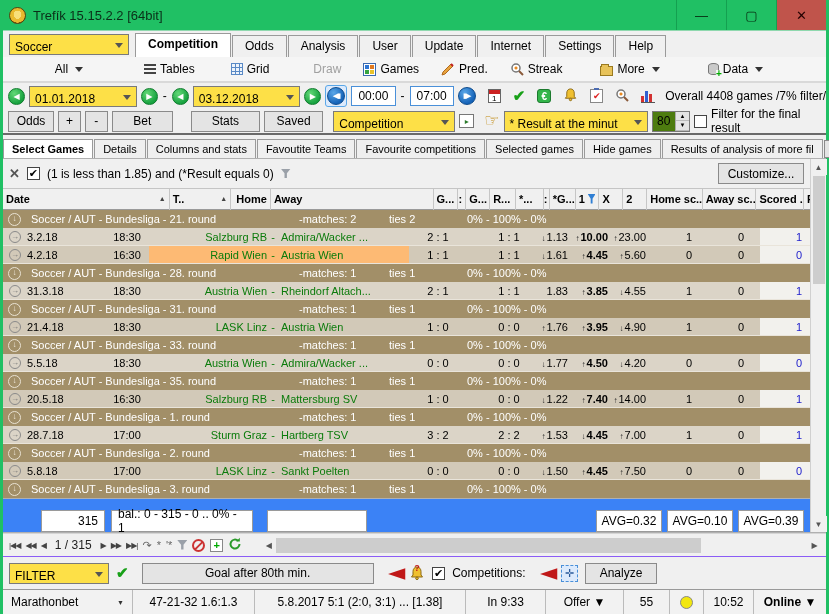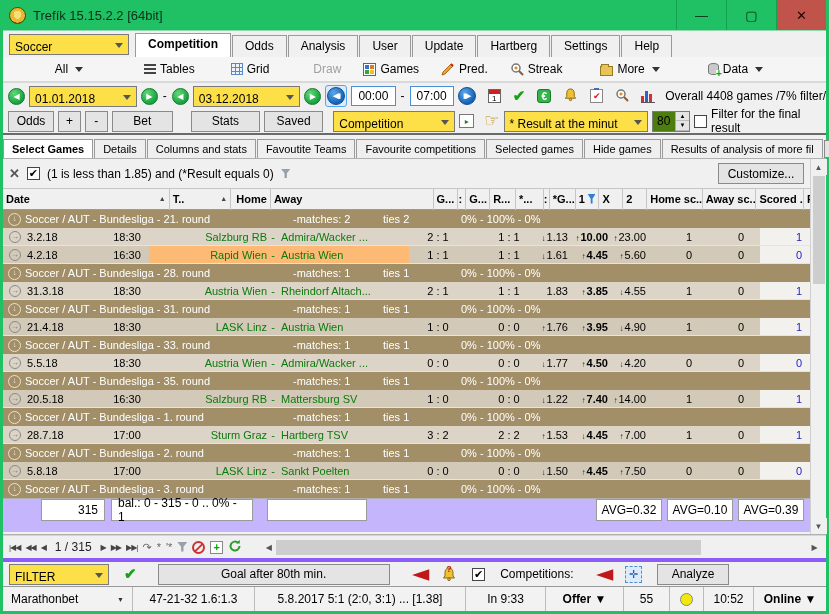--- a/index.html
+++ b/index.html
@@ -93,78 +93,78 @@
 .thead{display:flex;height:21px;background:#f0f0f0;border-bottom:1px solid #9a9a9a;font-weight:bold;font-size:11px;align-items:center}
 .hc{height:21px;line-height:20px;border-right:1px solid #c6c6c6;padding:0 3px;white-space:nowrap;overflow:hidden;display:flex;align-items:center;gap:3px}
 .sort{font-style:normal;font-size:7px;color:#444;margin-left:auto}
 .h-date{width:168px}.h-t{width:62px}.h-home{width:40px;justify-content:flex-end}.h-away{width:164px}
 .h-g1{width:25px}.h-colon{width:8px;padding:0}.h-g2{width:24px}.h-r{width:26px}.h-s1{width:28px}.h-colon2{width:6px;padding:0}.h-s2{width:26px}
 .h-o1{width:24px}.h-ox{width:24px}.h-o2{width:24px}.h-hs{width:56px}.h-as{width:54px}.h-scored{width:48px}.h-f{flex:1;border-right:none}
 .tbody{height:288px;overflow:hidden;background:#cfc9bc;font-size:11px}
 .trow{height:18px;line-height:18px}
 .grow{display:flex;background:#a28f68;color:#fff;align-items:center;padding-left:5px}
 .gic{width:13px;height:13px;border-radius:50%;border:1px solid #e9e2d2;color:#f2ecdf;font-size:8px;display:flex;align-items:center;justify-content:center;flex:none}
-.gl{margin-left:4px;width:268px;white-space:nowrap;overflow:hidden}
+.gl{margin-left:10px;width:268px;white-space:nowrap;overflow:hidden}
 .gm{width:90px}.gt{width:78px}.gp{flex:1}
 .game{display:grid;grid-template-columns:24px 78px 44px 118px 12px 130px 58px 21px 42px 42px 40px 38px 58px 52px 50px 1fr;background:#dbd4c7;border-bottom:1px solid #e9e4da}
 .game.alt{background:#d2c9b8}
 .c{white-space:nowrap;overflow:hidden}
 .ca{display:flex;align-items:center;justify-content:center}
 .ric{width:12px;height:12px;border-radius:50%;border:1px solid #8a8a8a;color:#777;font-size:8px;display:flex;align-items:center;justify-content:center;font-style:normal}
 .cd{text-align:left}
 .ct{text-align:center}
 .ch{text-align:right;color:#0b7b0b}
 .cs{text-align:center;color:#0b7b0b}
 .caw{color:#0b7b0b;padding-left:2px}
 .hl{background:#fdba74}
 .c1,.c2{text-align:center}
 .co{text-align:right;padding-right:4px}
 .co i{font-style:normal;font-size:8px;margin-right:1px;color:#222}
 .ox{font-weight:bold}
 .chs{text-align:right;padding-right:16px}
 .cas{text-align:right;padding-right:16px}
 .cscd{background:#f2f1ed;color:#2222cc;text-align:right;padding-right:8px}
 
-.summary{height:34px;background:#c4b5fd;display:flex;align-items:flex-start;border-top:1px solid #b0b0b0;padding-right:6px}
+.summary{height:34px;background:#3b82f6;display:flex;align-items:flex-end;border-top:1px solid #b0b0b0;padding-right:6px}
 .sumbox{background:#fff;border:1px solid #9a9a9a;height:22px;display:flex;align-items:center;padding:0 6px;font-size:12px}
 .sb-count{margin-left:38px;width:64px;justify-content:flex-end}
 .sb-bal{margin-left:6px;width:142px}
 .sb-empty{margin-left:14px;width:100px}
 .sb-avg{width:66px;margin-left:5px;justify-content:center}
 .sb-avg:first-of-type{margin-left:auto}
 .avgwrap{margin-left:auto;display:flex}
 
 .navrow{height:23px;background:#f0f0f0;display:flex;align-items:center;gap:5px;padding-left:6px;border-top:1px solid #d5d5d5}
 .pg{font-size:8px;color:#444;letter-spacing:-1px}
 .pgpos{font-size:12px;margin:0 4px;color:#222}
 .pgsym{font-size:11px;color:#666}
 .noic{width:13px;height:13px;border-radius:50%;border:2px solid #cc3333;position:relative;flex:none}
 .noic::after{content:"";position:absolute;left:-1px;top:4px;width:11px;height:2px;background:#cc3333;transform:rotate(-45deg)}
 .addic{width:13px;height:13px;border:1px solid #888;background:#fff;color:#0a0;font-weight:bold;font-size:11px;line-height:11px;text-align:center}
 .hscroll{flex:1;height:15px;display:flex;align-items:center;margin:0 4px 0 14px;background:#f0f0f0}
 .hscroll .arr{width:15px;font-size:8px;color:#555;text-align:center}
 .hscroll .track{flex:1;height:15px;display:flex}
 .hscroll .thumb{width:80%;height:15px;background:#cdcdcd}
 
-.bottomrow{height:28px;background:#f0f0f0;display:flex;align-items:center;gap:15px;padding:8px 6px;border-top:4px solid #8b5cf6}
+.bottomrow{height:28px;background:#f0f0f0;display:flex;align-items:center;gap:7px;padding:16px 6px;border-top:1px solid #8b5cf6}
 .goalbtn{width:232px}
 .redarr{color:#c01818;font-size:15px;transform:scaleX(1.5);display:inline-block}
 .bell{position:relative;width:16px;height:16px;flex:none}
 .bell .q{position:absolute;top:-2px;left:5px;color:#c01818;font-size:9px;font-weight:bold}
 .moveic{width:17px;height:17px;border:1px dashed #4a90d9;background:#dceafc;color:#2a5a9a;font-size:11px;text-align:center;line-height:15px;flex:none}
 .analyze{width:72px}
 
 .statusbar{height:25px;background:#f2f2f2;display:flex;align-items:center;border-top:1px solid #999;font-size:12px}
 .seg{height:100%;display:flex;align-items:center;padding:0 8px;border-right:1px solid #bbb;white-space:nowrap}
 .seg .caret{font-size:7px;margin-left:6px;color:#333}
 .seg-book{width:130px;justify-content:space-between}
 .seg-stats{width:122px;justify-content:center}
 .seg-match{flex:1;justify-content:center}
 .seg-in{width:80px;justify-content:center}
-.seg-offer{width:78px;justify-content:center;font-weight:bold}
+.seg-offer{width:78px;justify-content:center;font-weight:normal}
 .seg-55{width:46px;justify-content:center}
 .seg-dot{width:34px;justify-content:center}
 .dot{width:13px;height:13px;border-radius:50%;background:#f2e70e;border:1px solid #888}
 .seg-clock{width:50px;justify-content:center}
 .seg-online{width:72px;justify-content:center;font-weight:bold;border-right:none}
 </style>
 </head>
 <body>
 
 <div class="window">
@@ -184,21 +184,21 @@
         <div class="select" style="width:120px">
             <span>Soccer</span>
           </div>
       </div>
       <div class="mtabs" id="main-tabs">
           <div class="mtab active">Competition</div>
           <div class="mtab">Odds</div>
           <div class="mtab">Analysis</div>
           <div class="mtab">User</div>
           <div class="mtab">Update</div>
-          <div class="mtab">Hartberg</div>
+          <div class="mtab">Internet</div>
           <div class="mtab">Settings</div>
           <div class="mtab">Help</div>
         </div>
     </div>
 
     <div class="row rowB">
       <div class="leftcol">
         <div class="tool drop">
             <span>All</span>
           </div>

